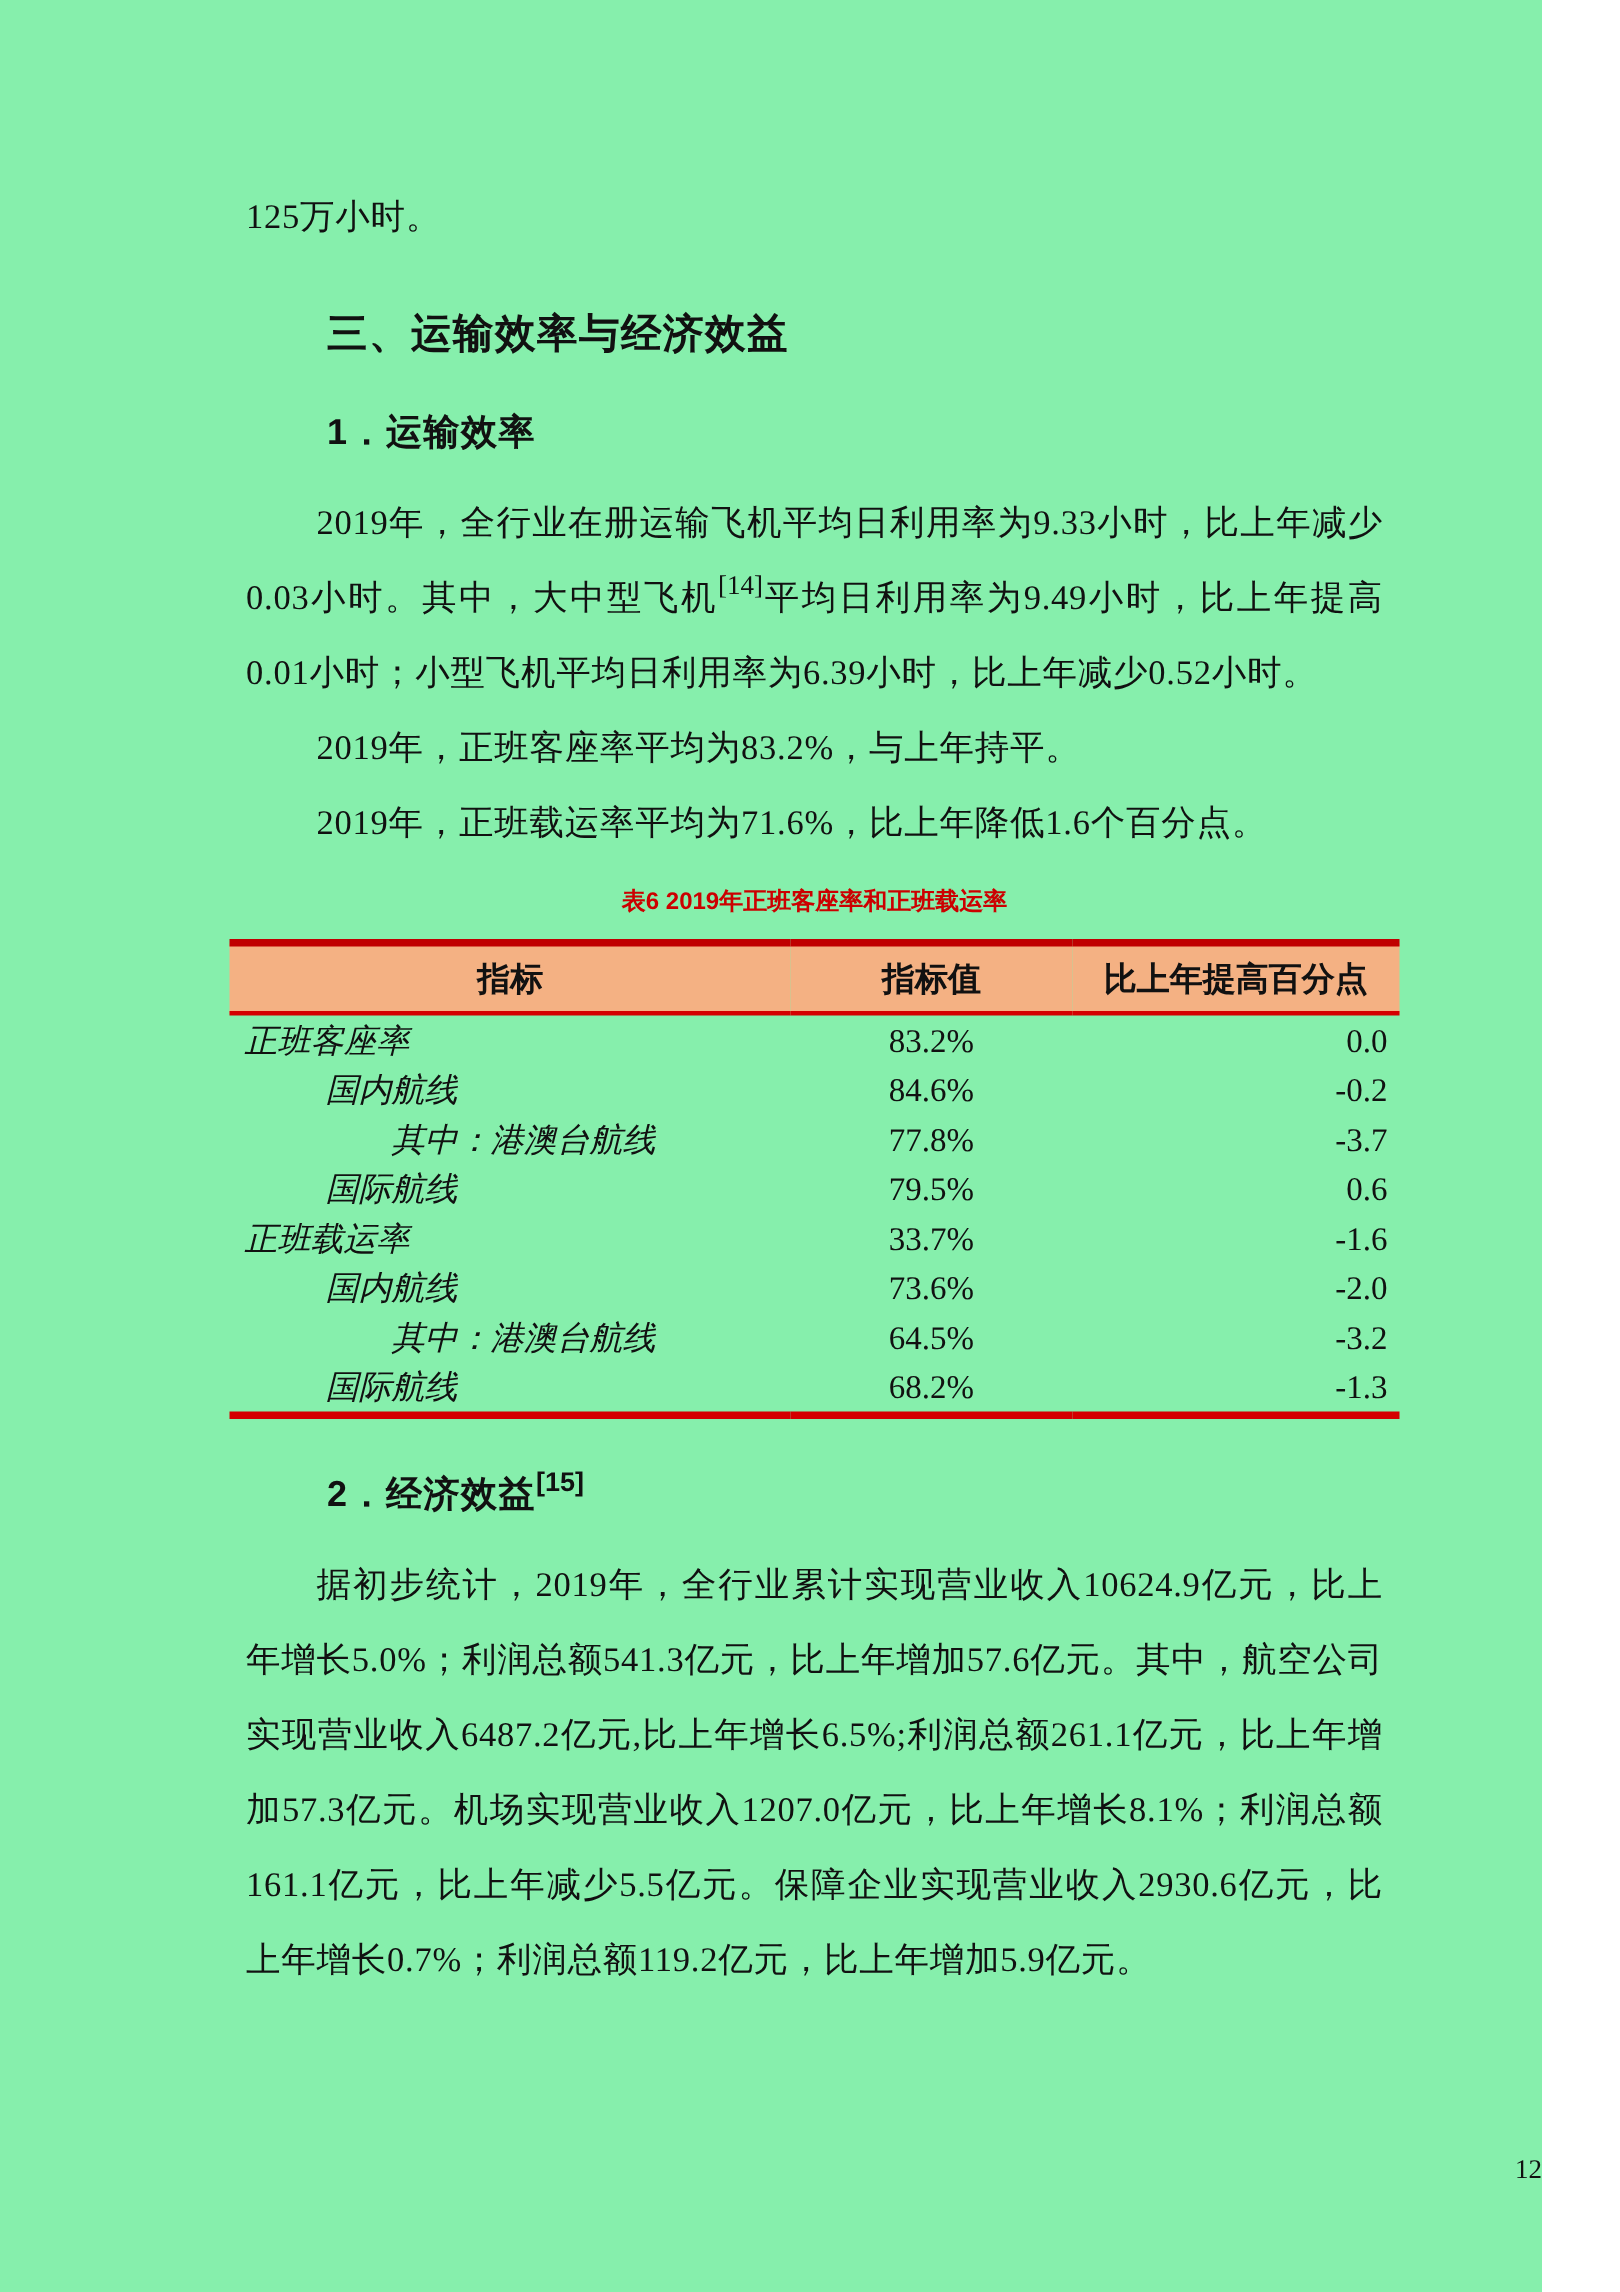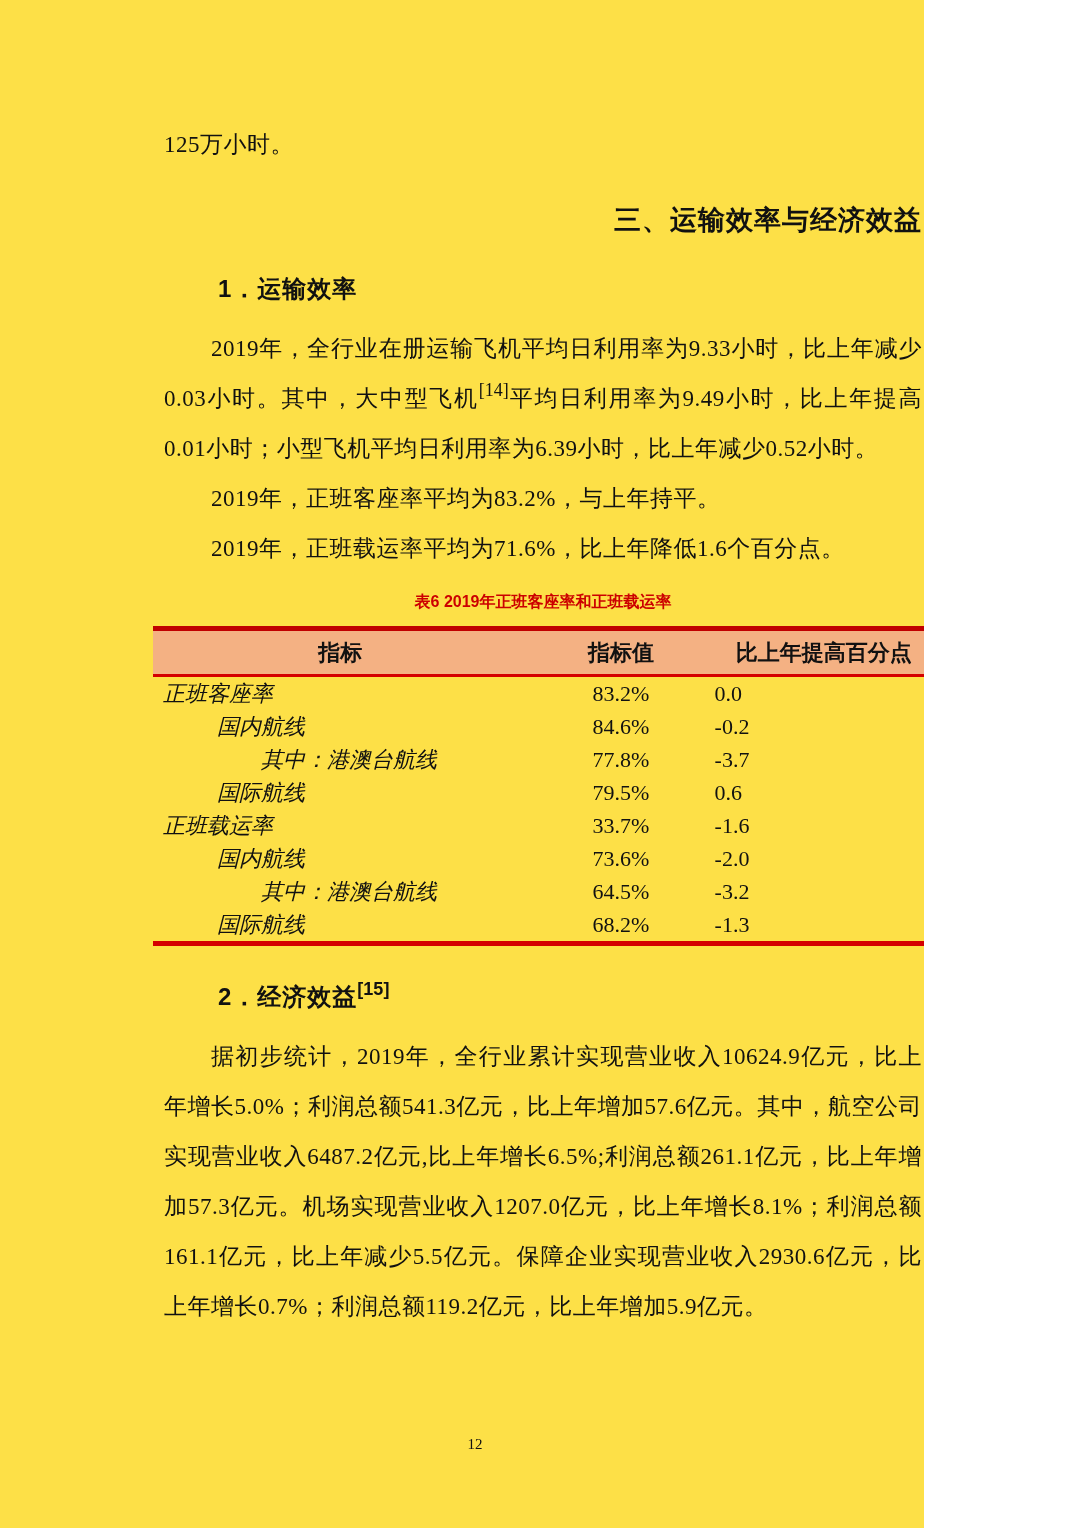--- a/index.html
+++ b/index.html
@@ -7,23 +7,23 @@
     --border-dark-red: #c00000;
     --border-red: #d40000;
     --caption-red: #cc0000;
     --text-color: #111111;
   }
   * { box-sizing: border-box; }
   html, body { margin: 0; padding: 0; }
   body { background: #ffffff; }
   .page {
     position: relative;
-    width: 924px;
+    width: 1028px;
     height: 1528px;
-    background: #fde047;
+    background: #86efac;
     overflow: hidden;
     font-family: "Liberation Serif", "DejaVu Serif", serif;
     color: var(--text-color);
   }
   .content {
     position: absolute;
     left: 164px;
     top: 0;
     width: 758px;
     padding-top: 120px;
@@ -38,26 +38,25 @@
   }
   .body-text.no-indent { text-indent: 0; }
   sup.footnote {
     font-size: 18px;
     line-height: 0;
     vertical-align: 10px;
     letter-spacing: 0;
   }
   .section-heading {
     margin: 36px 0 0 54px;
-    font-family: Liberation Mono, monospace;
+    font-family: Liberation Serif, serif;
     font-size: 27px;
     font-weight: bold;
     line-height: 32px;
     letter-spacing: 1px;
-    text-align: right;
   }
   .sub-heading {
     margin: 36px 0 0 54px;
     font-family: "Liberation Sans", "DejaVu Sans", sans-serif;
     font-size: 24px;
     font-weight: bold;
     line-height: 30px;
     letter-spacing: 1px;
   }
   .para-first { margin-top: 20px; }
@@ -92,28 +91,28 @@
   table.stat-table th.col-change { width: 28%; }
   table.stat-table tbody td {
     padding: 3px 0;
     line-height: 27px;
   }
   td.col-indicator { text-align: left; font-style: italic; }
   td.col-indicator.ind-0 { padding-left: 10px; }
   td.col-indicator.ind-1 { padding-left: 64px; }
   td.col-indicator.ind-2 { padding-left: 108px; }
   td.col-value { text-align: center; }
-  td.col-change { text-align: left; padding-right: 8px !important; }
+  td.col-change { text-align: right; padding-right: 8px !important; }
   .page-number {
     position: absolute;
     left: 0;
     right: 0;
     top: 1436px;
-    text-align: center;
-    font-size: 15px;
+    text-align: right;
+    font-size: 18px;
     padding-left: 26px;
   }
 </style>
 </head>
 <body>
 
 <div class="page">
   <div class="content">
 
     <p class="body-text no-indent">125万小时。</p>

